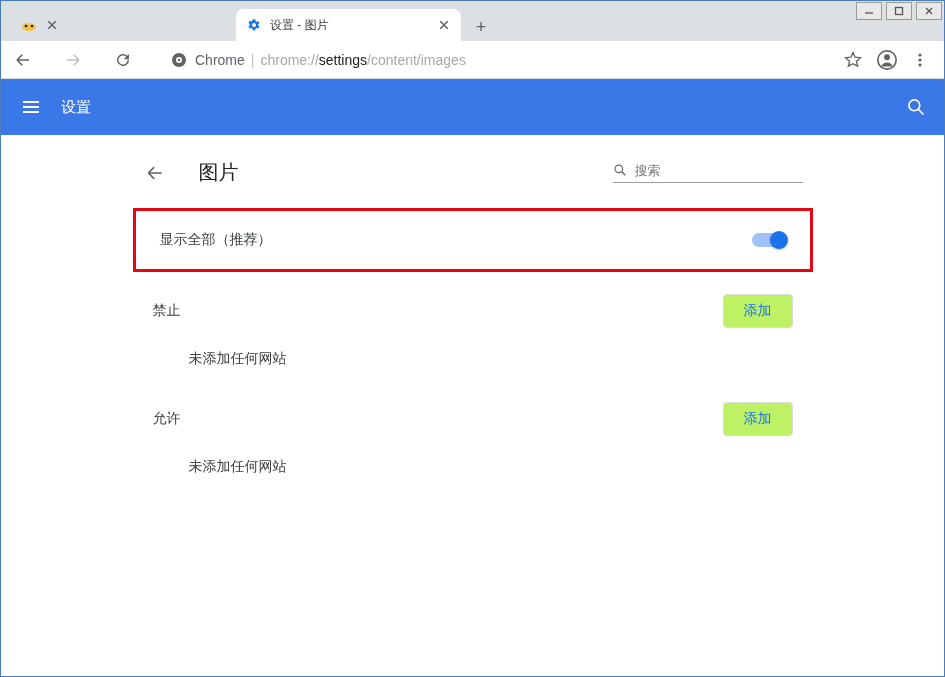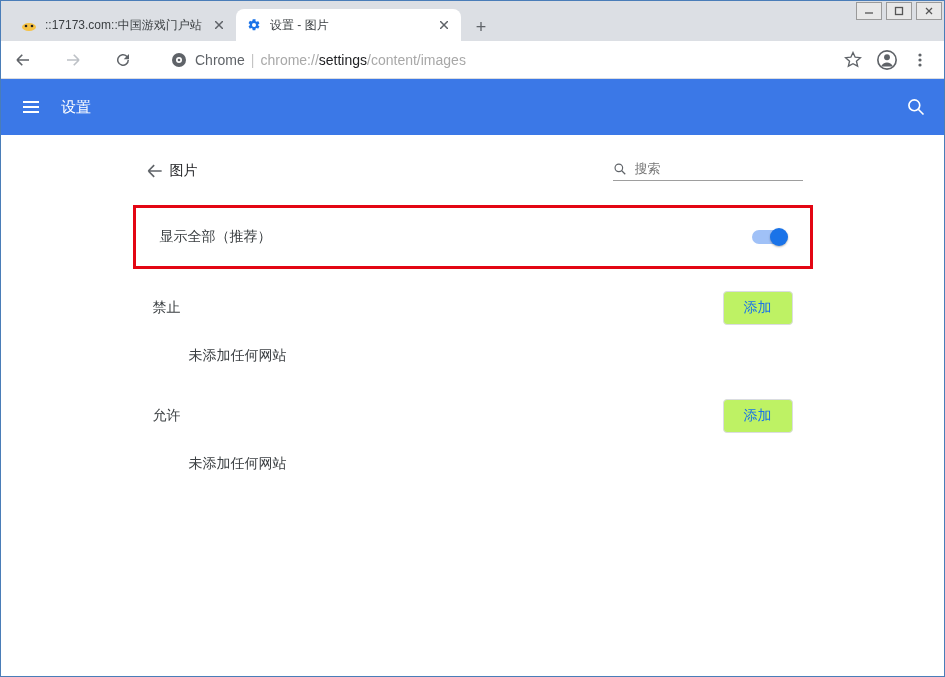--- a/index.html
+++ b/index.html
@@ -130,22 +130,22 @@
       align-items: center;
       padding: 4px 10px 16px 10px;
     }
     .back-btn {
       width: 24px; height: 24px;
       color: #5f6368;
       display: flex; align-items: center; justify-content: center;
       cursor: pointer;
     }
     .page-title {
-      margin-left: 3px;
-      font-size: 14px;
+      margin-left: 32px;
+      font-size: 20px;
       color: #202124;
     }
     .page-search {
       margin-left: auto;
       display: flex;
       align-items: center;
       border-bottom: 1px solid #9e9e9e;
       width: 190px;
       padding-bottom: 4px;
       color: #5f6368;
@@ -232,21 +232,20 @@
 
 <div class="tab-strip">
   <div class="tab">
     <span class="tab-favicon">
       <svg width="16" height="16" viewBox="0 0 16 16">
           <ellipse cx="8" cy="10" rx="7" ry="4" fill="#f6c244"></ellipse>
           <circle cx="5" cy="9" r="1.3" fill="#222"></circle>
           <circle cx="11" cy="9" r="1.3" fill="#222"></circle>
         </svg>
     </span>
-    <span class="tab-title">::17173.com::中国游戏门户站</span>
     <span class="tab-close">
       <svg width="8" height="8" viewBox="0 0 8 8">
           <line x1="0" y1="0" x2="8" y2="8" stroke="#5f6368" stroke-width="1.5"></line>
           <line x1="8" y1="0" x2="0" y2="8" stroke="#5f6368" stroke-width="1.5"></line>
         </svg>
     </span>
   </div>
   <div class="tab active">
     <span class="tab-favicon">
       <svg width="14" height="14" viewBox="0 0 24 24">

